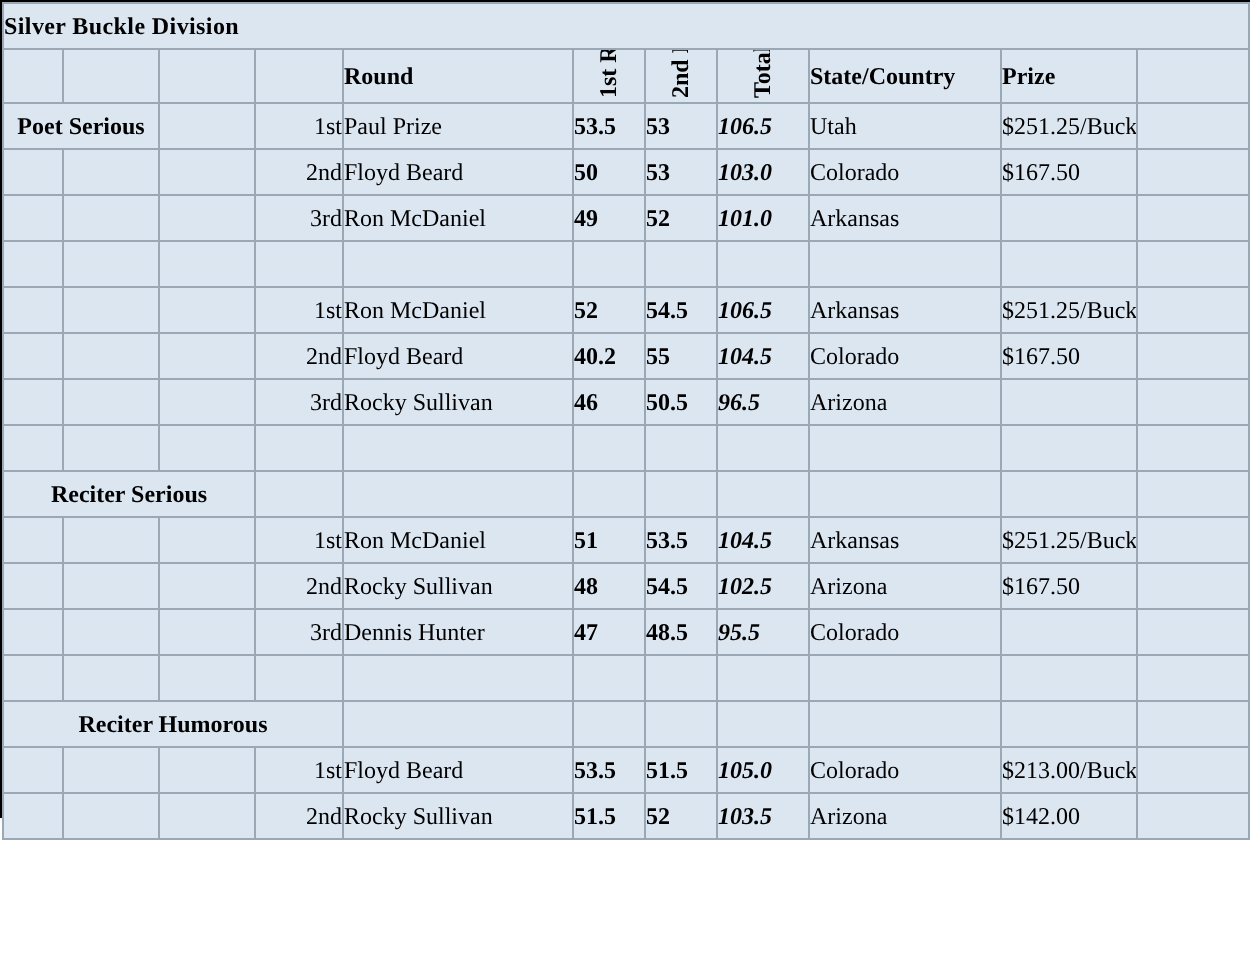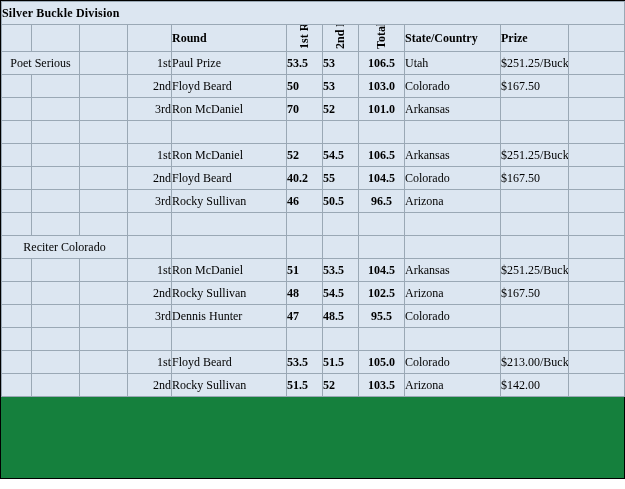--- a/index.html
+++ b/index.html
@@ -9,22 +9,22 @@
   }
   body {
     font-family: "Liberation Serif", serif;
     width: 625px;
     height: 489px;
     overflow: hidden;
   }
   #sheet {
     position: relative;
     width: 625px;
-    height: 479px;
-    background: #15803d;
+    height: 409px;
+    background: #fde047;
     box-sizing: border-box;
     border: 1px solid #000000;
   }
   table.grid {
     border-collapse: collapse;
     table-layout: fixed;
     width: 623px;
     background: #dce6f1;
   }
   table.grid td {
@@ -82,39 +82,40 @@
     vertical-align: bottom;
     padding-bottom: 3px;
   }
   .hdr-plain {
     font-weight: bold;
     padding-left: 4px;
     vertical-align: bottom;
     padding-bottom: 3px;
   }
   .cat {
-    font-weight: normal;
+    font-weight: bold;
     text-align: center;
     font-size: 12.5px;
   }
   .place {
     text-align: right;
     padding-right: 4px;
     font-size: 11px;
   }
   .name {
     padding-left: 4px;
   }
   .score {
     text-align: left;
     font-weight: bold;
   }
   .total {
-    text-align: center;
-    font-weight: bold;
+    text-align: left;
+    font-weight: bold;
+    font-style: italic;
   }
   .text {
     padding-left: 4px;
   }
 </style>
 </head>
 <body>
 
 <div id="sheet">
   <table class="grid">
@@ -180,21 +181,21 @@
         <td class="text">Colorado</td>
         <td class="text">$167.50</td>
         <td></td>
       </tr>
       <tr>
         <td></td>
         <td></td>
         <td></td>
         <td class="place">3rd</td>
         <td class="name">Ron McDaniel</td>
-        <td class="score">70</td>
+        <td class="score">49</td>
         <td class="score">52</td>
         <td class="total">101.0</td>
         <td class="text">Arkansas</td>
         <td class="text"></td>
         <td></td>
       </tr>
       <tr>
         <td></td>
         <td></td>
         <td></td>
@@ -255,21 +256,21 @@
         <td></td>
         <td></td>
         <td></td>
         <td></td>
         <td></td>
         <td></td>
         <td></td>
       </tr>
 
       <tr>
-        <td colspan="3" class="cat">Reciter Colorado</td>
+        <td colspan="3" class="cat">Reciter Serious</td>
         <td></td>
         <td></td>
         <td></td>
         <td></td>
         <td></td>
         <td></td>
         <td></td>
         <td></td>
       </tr>
       <tr>
@@ -319,20 +320,30 @@
         <td></td>
         <td></td>
         <td></td>
         <td></td>
         <td></td>
         <td></td>
         <td></td>
       </tr>
 
       <tr>
+        <td colspan="4" class="cat">Reciter Humorous</td>
+        <td></td>
+        <td></td>
+        <td></td>
+        <td></td>
+        <td></td>
+        <td></td>
+        <td></td>
+      </tr>
+      <tr>
         <td></td>
         <td></td>
         <td></td>
         <td class="place">1st</td>
         <td class="name">Floyd Beard</td>
         <td class="score">53.5</td>
         <td class="score">51.5</td>
         <td class="total">105.0</td>
         <td class="text">Colorado</td>
         <td class="text">$213.00/Buckle</td>

